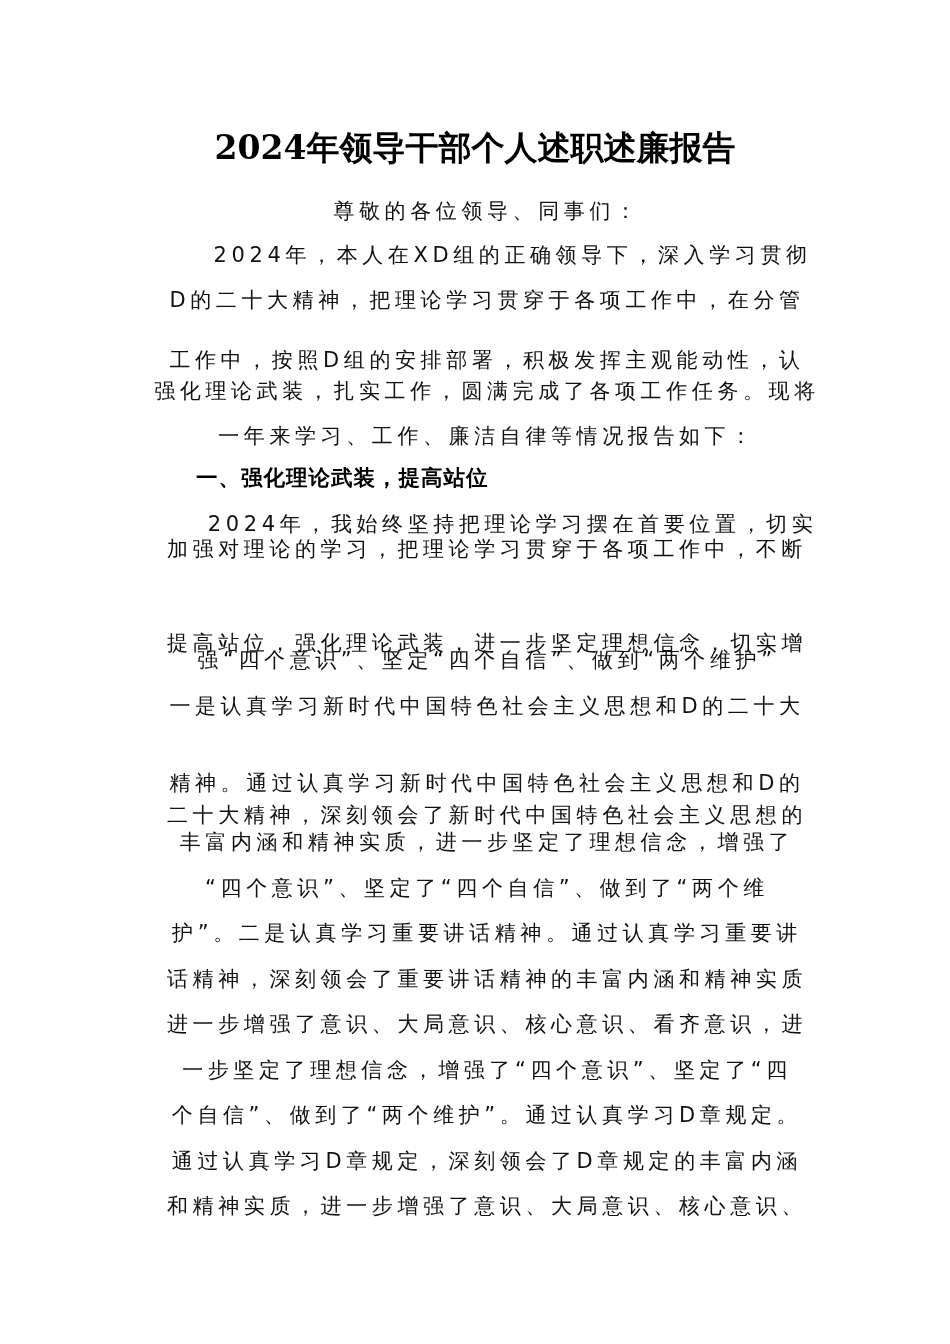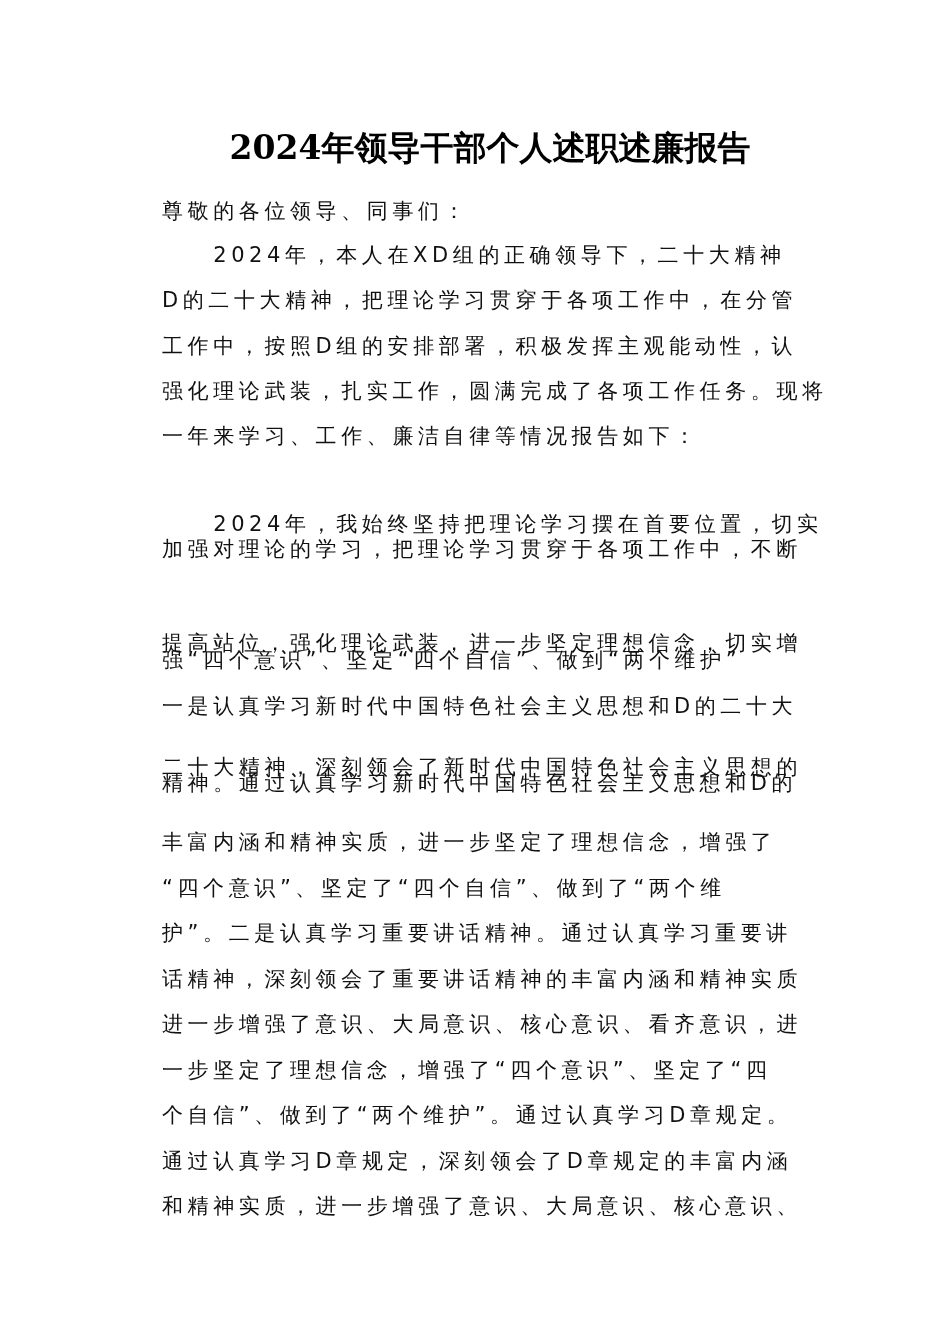--- a/index.html
+++ b/index.html
@@ -1,60 +1,62 @@
 <!DOCTYPE html>
 <html><head>
 <meta charset="utf-8">
 <style>
   html, body { margin: 0; padding: 0; background: #ffffff; }
   body { width: 950px; height: 1344px; position: relative; overflow: hidden; }
-  .page { position: absolute; left: 0; top: 0; width: 810px; height: 1344px; background: #ffffff; margin-left: 15px; }
+  .page { position: absolute; left: 0; top: 0; width: 810px; height: 1344px; background: #ffffff; }
   .title {
     position: absolute; left: 0; width: 950px; top: 126px; text-align: center;
     font-family: "DejaVu Serif", "Liberation Serif", serif;
     font-size: 33px; font-weight: bold; color: #000; letter-spacing: 0px; line-height: 44px;
   }
   .line {
     position: absolute; left: 147px; width: 680px; height: 30px;
     font-family: "DejaVu Sans", "Liberation Serif", serif;
     font-size: 21px; color: #111; line-height: 30px; white-space: nowrap;
     letter-spacing: 4.6px;
+    text-align: center;
   }
   .heading {
     position: absolute; left: 196px; height: 32px;
     font-family: "DejaVu Sans", sans-serif;
     font-size: 21.5px; font-weight: bold; color: #000; line-height: 32px; white-space: nowrap;
     letter-spacing: 1px;
   }
 </style>
 </head>
 <body>
 
 <div class="page">
   <div class="title">2024年领导干部个人述职述廉报告</div>
 
   <div class="line" style="top:196px">尊敬的各位领导、同事们：</div>
 
   <div>
-    <div class="line" style="top:240px">　　2024年，本人在XD组的正确领导下，二十大精神</div>
+    <div class="line" style="top:240px">　　2024年，本人在XD组的正确领导下，深入学习贯彻</div>
     <div class="line" style="top:285px">D的二十大精神，把理论学习贯穿于各项工作中，在分管</div>
-    <div class="line" style="top:331px">工作中，按照D组的安排部署，积极发挥主观能动性，认</div>
+    <div class="line" style="top:345px">工作中，按照D组的安排部署，积极发挥主观能动性，认</div>
     <div class="line" style="top:376px">强化理论武装，扎实工作，圆满完成了各项工作任务。现将</div>
     <div class="line" style="top:421px">一年来学习、工作、廉洁自律等情况报告如下：</div>
   </div>
 
+  <div class="heading" style="top:462px">一、强化理论武装，提高站位</div>
 
   <div>
     <div class="line" style="top:509px">　　2024年，我始终坚持把理论学习摆在首要位置，切实</div>
     <div class="line" style="top:534px">加强对理论的学习，把理论学习贯穿于各项工作中，不断</div>
     <div class="line" style="top:628px">提高站位，强化理论武装，进一步坚定理想信念，切实增</div>
     <div class="line" style="top:645px">强“四个意识”、坚定“四个自信”、做到“两个维护”</div>
     <div class="line" style="top:691px">一是认真学习新时代中国特色社会主义思想和D的二十大</div>
     <div class="line" style="top:768px">精神。通过认真学习新时代中国特色社会主义思想和D的</div>
-    <div class="line" style="top:752px">二十大精神，深刻领会了新时代中国特色社会主义思想的</div>
+    <div class="line" style="top:800px">二十大精神，深刻领会了新时代中国特色社会主义思想的</div>
     <div class="line" style="top:827px">丰富内涵和精神实质，进一步坚定了理想信念，增强了</div>
     <div class="line" style="top:873px">“四个意识”、坚定了“四个自信”、做到了“两个维</div>
     <div class="line" style="top:918px">护”。二是认真学习重要讲话精神。通过认真学习重要讲</div>
     <div class="line" style="top:964px">话精神，深刻领会了重要讲话精神的丰富内涵和精神实质</div>
     <div class="line" style="top:1009px">进一步增强了意识、大局意识、核心意识、看齐意识，进</div>
     <div class="line" style="top:1055px">一步坚定了理想信念，增强了“四个意识”、坚定了“四</div>
     <div class="line" style="top:1100px">个自信”、做到了“两个维护”。通过认真学习D章规定。</div>
     <div class="line" style="top:1146px">通过认真学习D章规定，深刻领会了D章规定的丰富内涵</div>
     <div class="line" style="top:1191px">和精神实质，进一步增强了意识、大局意识、核心意识、</div>
   </div>

